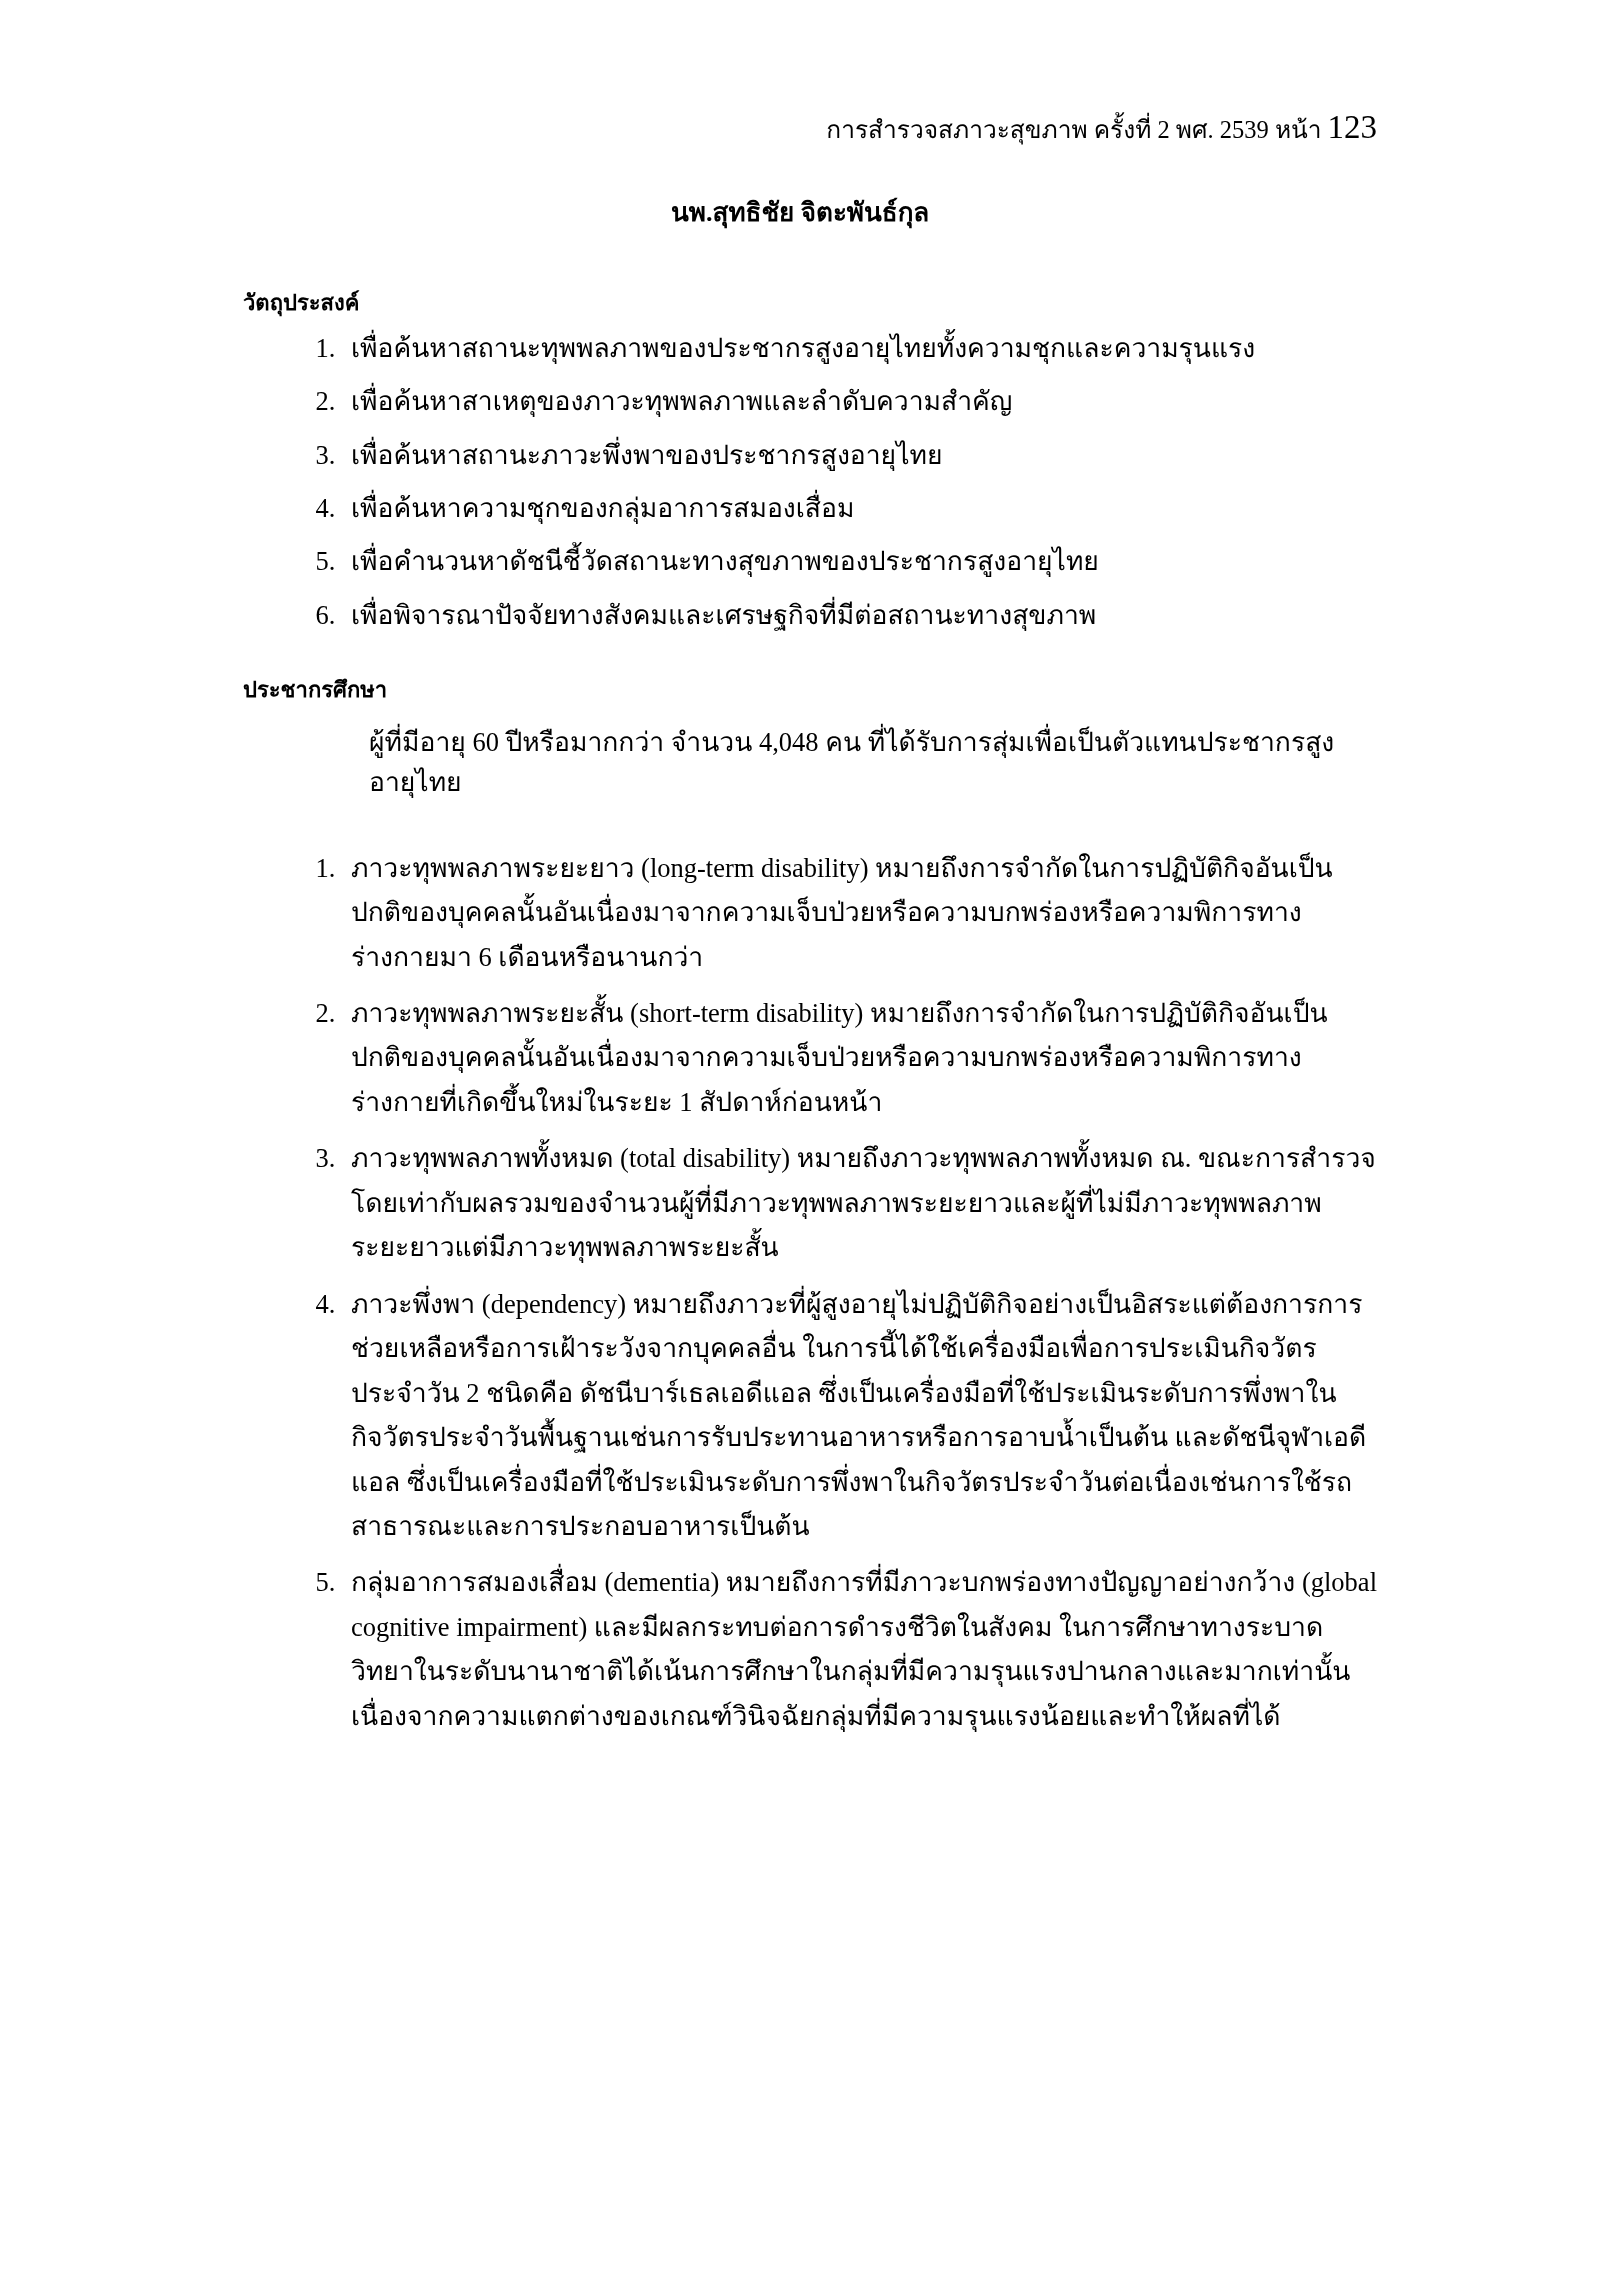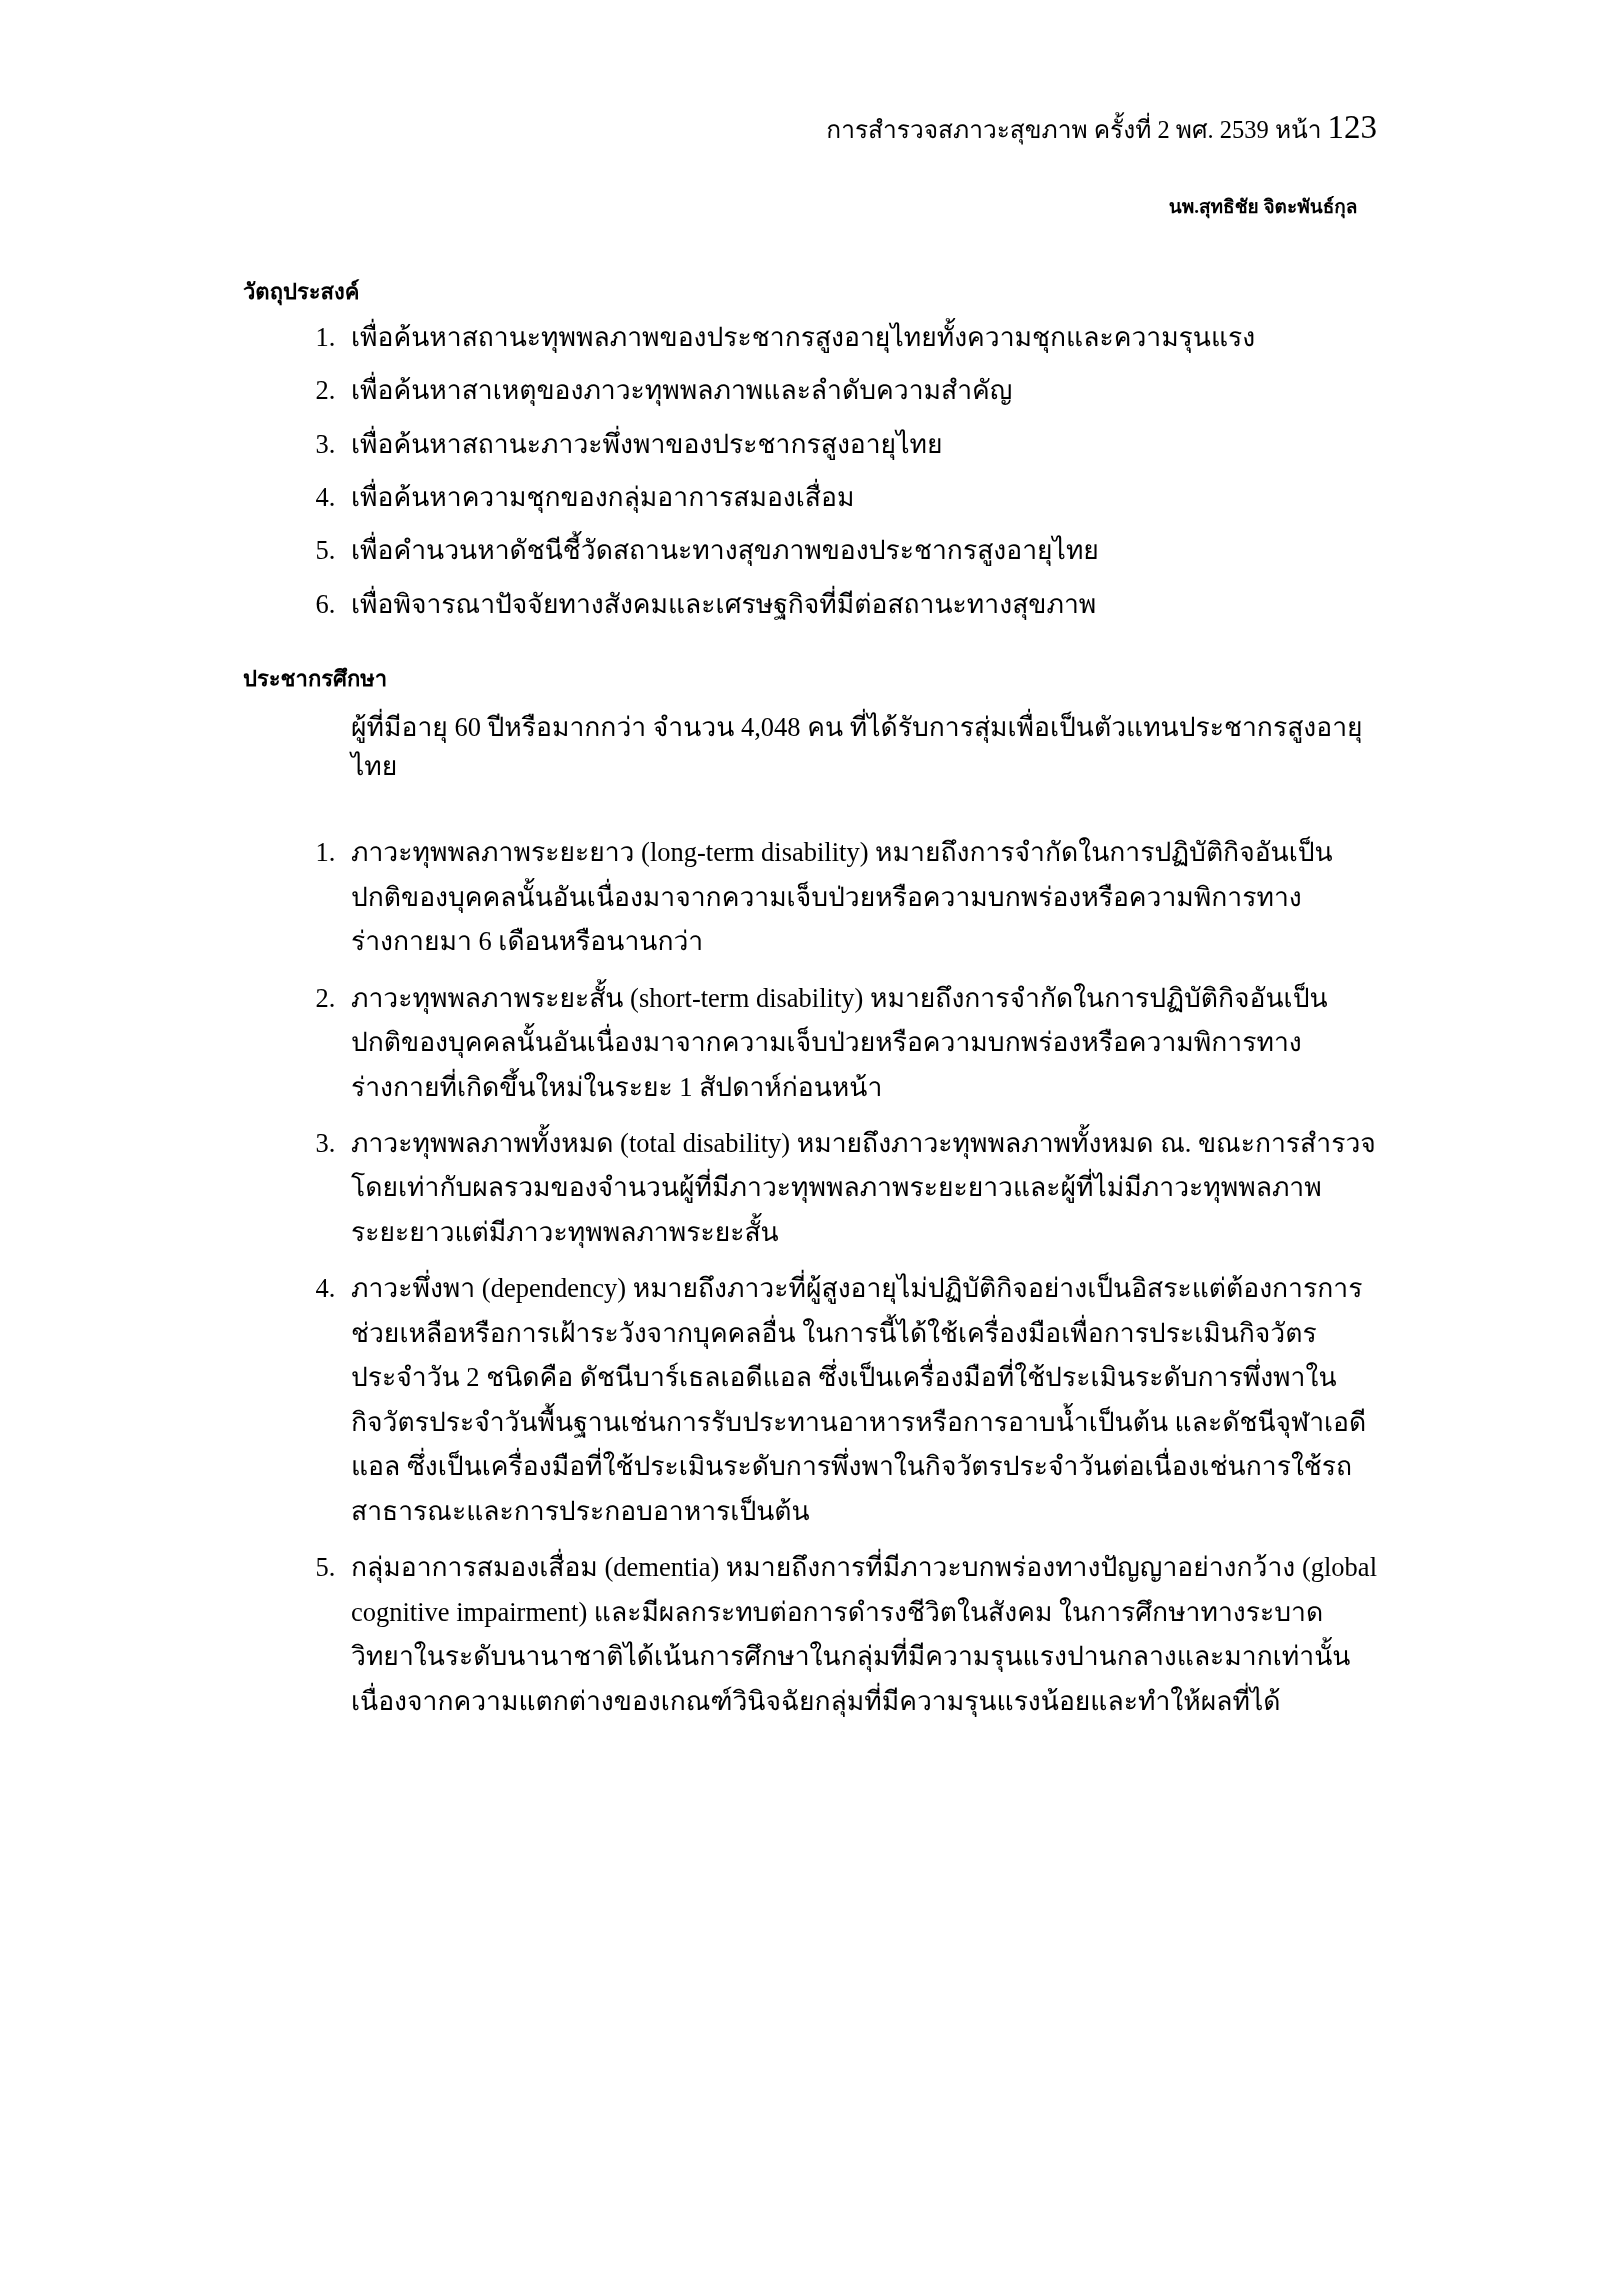--- a/index.html
+++ b/index.html
@@ -47,23 +47,23 @@
     margin-left: 7.8px;
   }
   .doc-title {
     text-align: center;
     font-weight: bold;
     font-size: 35px;
     line-height: 1.3;
     margin: 0 0 33px 0;
   }
   .author {
-    text-align: right;
-    font-weight: bold;
-    font-size: 19px;
+    text-align: center;
+    font-weight: bold;
+    font-size: 26px;
     margin: 0 19.6px 57px 0;
   }
   
   .section-heading {
     font-weight: bold;
     font-size: 22px;
     line-height: 1.3;
     margin: 0 0 13.7px 0;
   }
   .section-block {
@@ -112,21 +112,21 @@
     margin-bottom: 11.8px;
     line-height: 1.68;
   }
   ol.definitions .li-marker {
     width: 108px;
   }
   
   .indent-para {
     font-size: 26.5px;
     line-height: 1.5;
-    margin: 0;
+    margin: 18px;
     padding-left: 108px;
   }
   .underline {
   }
 </style>
 </head>
 <body>
 
 <div class="page">
 

